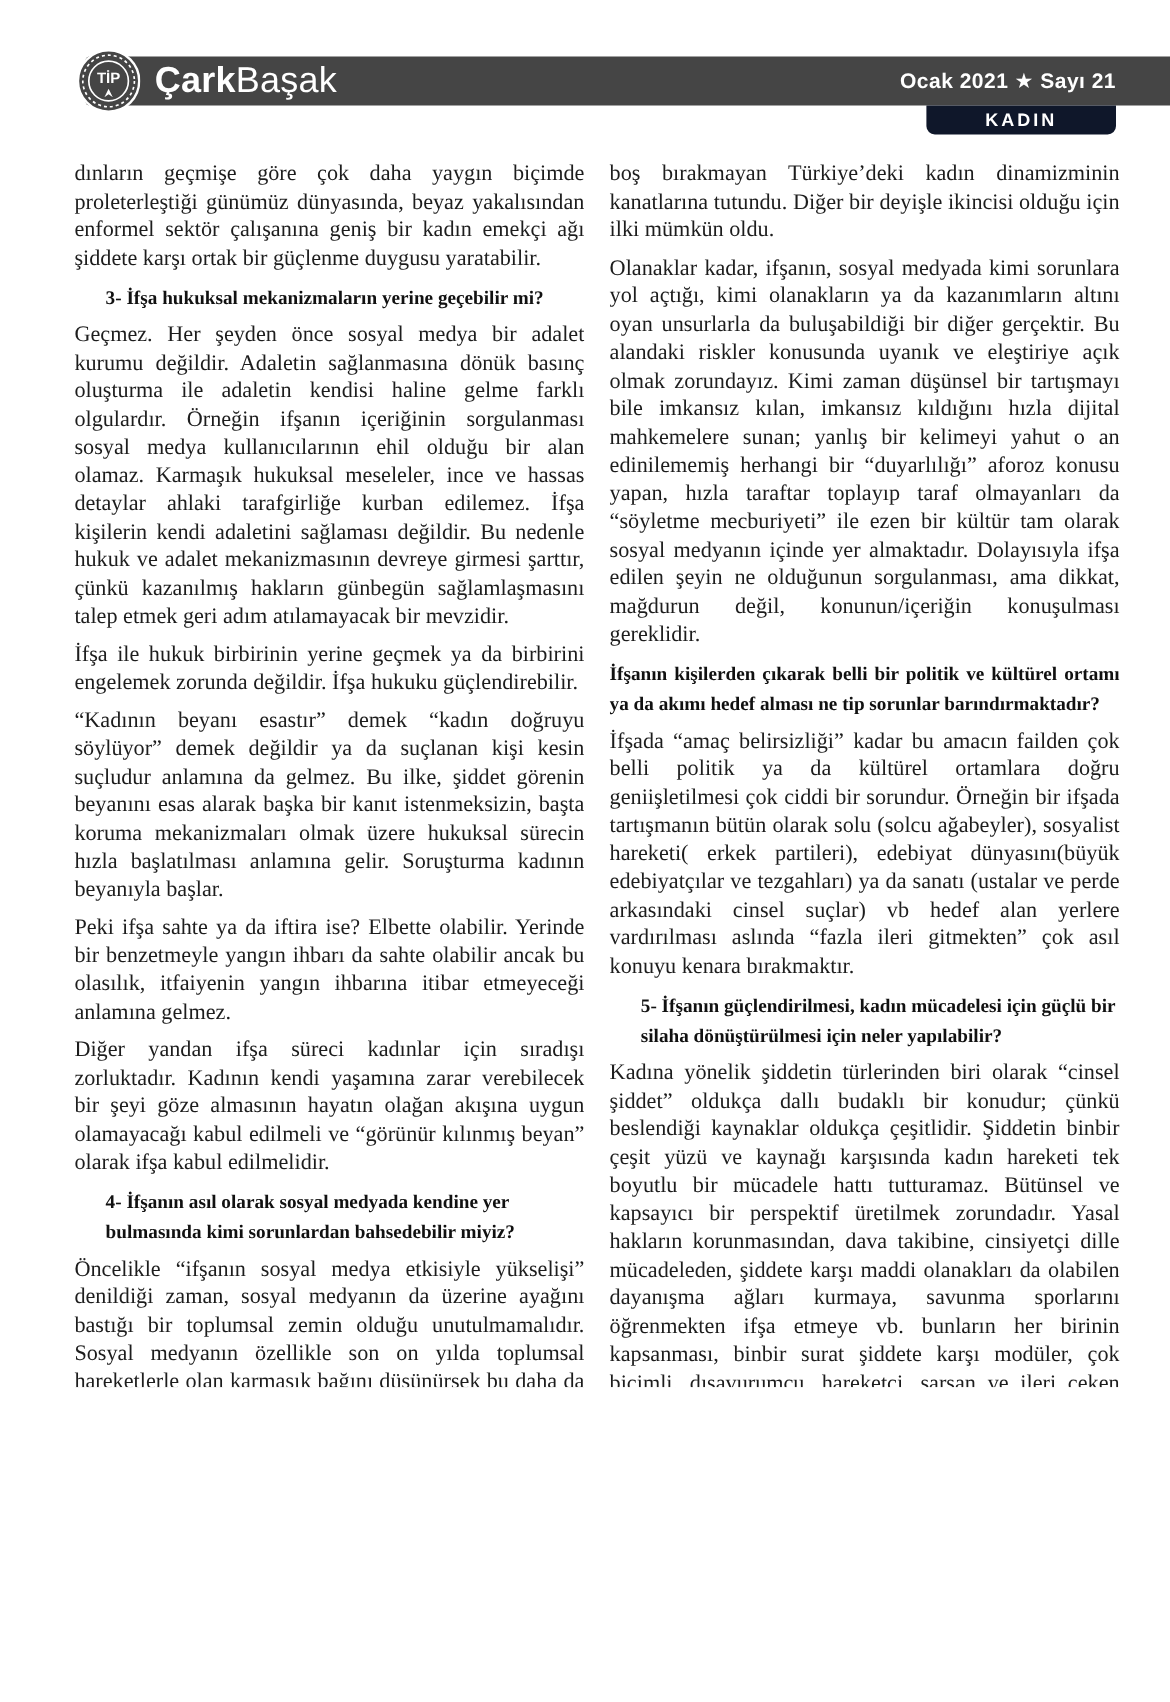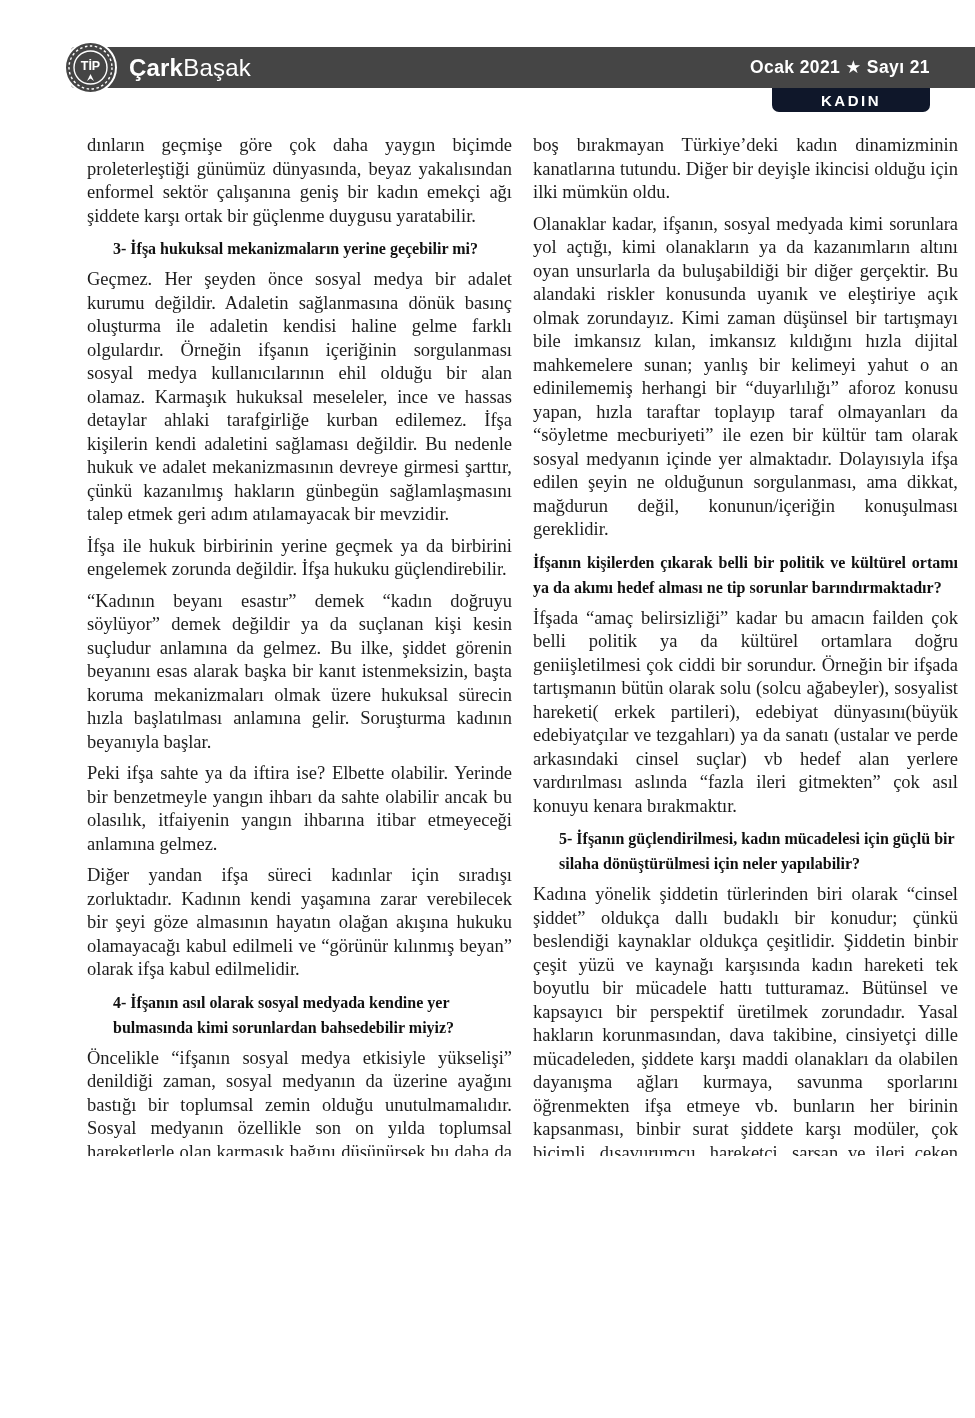--- a/index.html
+++ b/index.html
@@ -18,21 +18,21 @@
     border-radius:4px 0 0 4px;
     display:flex;align-items:center;
     color:#ffffff;
     font-family:"Liberation Sans","DejaVu Sans",sans-serif;
   }
   .logo{
     position:absolute;left:-7px;top:-6px;width:53px;height:53px;
   }
   .brand{
     margin-left:58px;
-    font-size:24px;line-height:30px;
+    font-size:30px;line-height:30px;
     letter-spacing:0.2px;
     white-space:nowrap;
   }
   .brand .b1{font-weight:800;}
   .brand .b2{font-weight:400;}
   .issue{
     margin-left:auto;margin-right:45px;
     font-size:17.5px;font-weight:700;letter-spacing:0.4px;
     white-space:nowrap;
   }
@@ -41,21 +41,21 @@
     background:#0f172a;color:#ffffff;
     border-radius:0 0 7px 7px;
     display:flex;align-items:center;justify-content:center;
     font-family:"Liberation Sans","DejaVu Sans",sans-serif;
     font-size:15px;font-weight:700;letter-spacing:2.5px;
   }
   
   .columns{
     position:absolute;left:62px;top:134px;width:871px;height:1216px;
     display:flex;gap:21px;overflow:hidden;
-    font-size:18.5px;line-height:23.5px;margin-left:25px;
+    font-size:18.5px;line-height:23.5px;
   }
   .col{width:425px;overflow:hidden;}
   .paragraph{margin:0 0 8px;text-align:justify;}
   .heading,.heading-numbered{
     font-weight:700;font-size:16px;line-height:25px;
     margin:4px 0 7px;color:#111111;
   }
   .heading{text-align:justify;}
   .heading-numbered{padding-left:26px;text-align:left;}
   
@@ -90,21 +90,21 @@
   <div class="section-badge">KADIN</div>
 
   <div class="columns">
     <div class="col" id="col-left">
         <div class="paragraph">dınların geçmişe göre çok daha yaygın biçimde proleterleştiği günümüz dünyasında, beyaz yakalısından enformel sektör çalışanına geniş bir kadın emekçi ağı şiddete karşı ortak bir güçlenme duygusu yaratabilir.</div>
         <div class="heading-numbered">3- İfşa hukuksal mekanizmaların yerine geçebilir mi?</div>
         <div class="paragraph">Geçmez. Her şeyden önce sosyal medya bir adalet kurumu değildir. Adaletin sağlanmasına dönük basınç oluşturma ile adaletin kendisi haline gelme farklı olgulardır. Örneğin ifşanın içeriğinin sorgulanması sosyal medya kullanıcılarının ehil olduğu bir alan olamaz. Karmaşık hukuksal meseleler, ince ve hassas detaylar ahlaki tarafgirliğe kurban edilemez. İfşa kişilerin kendi adaletini sağlaması değildir. Bu nedenle hukuk ve adalet mekanizmasının devreye girmesi şarttır, çünkü kazanılmış hakların günbegün sağlamlaşmasını talep etmek geri adım atılamayacak bir mevzidir.</div>
         <div class="paragraph">İfşa ile hukuk birbirinin yerine geçmek ya da birbirini engelemek zorunda değildir. İfşa hukuku güçlendirebilir.</div>
         <div class="paragraph">“Kadının beyanı esastır” demek “kadın doğruyu söylüyor” demek değildir ya da suçlanan kişi kesin suçludur anlamına da gelmez. Bu ilke, şiddet görenin beyanını esas alarak başka bir kanıt istenmeksizin, başta koruma mekanizmaları olmak üzere hukuksal sürecin hızla başlatılması anlamına gelir. Soruşturma kadının beyanıyla başlar.</div>
         <div class="paragraph">Peki ifşa sahte ya da iftira ise? Elbette olabilir. Yerinde bir benzetmeyle yangın ihbarı da sahte olabilir ancak bu olasılık, itfaiyenin yangın ihbarına itibar etmeyeceği anlamına gelmez.</div>
-        <div class="paragraph">Diğer yandan ifşa süreci kadınlar için sıradışı zorluktadır. Kadının kendi yaşamına zarar verebilecek bir şeyi göze almasının hayatın olağan akışına hukuku olamayacağı kabul edilmeli ve “görünür kılınmış beyan” olarak ifşa kabul edilmelidir.</div>
+        <div class="paragraph">Diğer yandan ifşa süreci kadınlar için sıradışı zorluktadır. Kadının kendi yaşamına zarar verebilecek bir şeyi göze almasının hayatın olağan akışına uygun olamayacağı kabul edilmeli ve “görünür kılınmış beyan” olarak ifşa kabul edilmelidir.</div>
         <div class="heading-numbered">4- İfşanın asıl olarak sosyal medyada kendine yer bulmasında kimi sorunlardan bahsedebilir miyiz?</div>
         <div class="paragraph">Öncelikle “ifşanın sosyal medya etkisiyle yükselişi” denildiği zaman, sosyal medyanın da üzerine ayağını bastığı bir toplumsal zemin olduğu unutulmamalıdır. Sosyal medyanın özellikle son on yılda toplumsal hareketlerle olan karmaşık bağını düşünürsek bu daha da geçerlidir. Zira “uykuların kaçsın” etiketiyle sosyal medyada büyüyen “ifşa hareketi”, yıllardır meydanı</div>
       </div>
     <div class="col" id="col-right">
         <div class="paragraph">boş bırakmayan Türkiye’deki kadın dinamizminin kanatlarına tutundu. Diğer bir deyişle ikincisi olduğu için ilki mümkün oldu.</div>
         <div class="paragraph">Olanaklar kadar, ifşanın, sosyal medyada kimi sorunlara yol açtığı, kimi olanakların ya da kazanımların altını oyan unsurlarla da buluşabildiği bir diğer gerçektir. Bu alandaki riskler konusunda uyanık ve eleştiriye açık olmak zorundayız. Kimi zaman düşünsel bir tartışmayı bile imkansız kılan, imkansız kıldığını hızla dijital mahkemelere sunan; yanlış bir kelimeyi yahut o an edinilememiş herhangi bir “duyarlılığı” aforoz konusu yapan, hızla taraftar toplayıp taraf olmayanları da “söyletme mecburiyeti” ile ezen bir kültür tam olarak sosyal medyanın içinde yer almaktadır. Dolayısıyla ifşa edilen şeyin ne olduğunun sorgulanması, ama dikkat, mağdurun değil, konunun/içeriğin konuşulması gereklidir.</div>
         <div class="heading">İfşanın kişilerden çıkarak belli bir politik ve kültürel ortamı ya da akımı hedef alması ne tip sorunlar barındırmaktadır?</div>
         <div class="paragraph">İfşada “amaç belirsizliği” kadar bu amacın failden çok belli politik ya da kültürel ortamlara doğru geniişletilmesi çok ciddi bir sorundur. Örneğin bir ifşada tartışmanın bütün olarak solu (solcu ağabeyler), sosyalist hareketi( erkek partileri), edebiyat dünyasını(büyük edebiyatçılar ve tezgahları) ya da sanatı (ustalar ve perde arkasındaki cinsel suçlar) vb hedef alan yerlere vardırılması aslında “fazla ileri gitmekten” çok asıl konuyu kenara bırakmaktır.</div>
         <div class="heading-numbered">5- İfşanın güçlendirilmesi, kadın mücadelesi için güçlü bir silaha dönüştürülmesi için neler yapılabilir?</div>
         <div class="paragraph">Kadına yönelik şiddetin türlerinden biri olarak “cinsel şiddet” oldukça dallı budaklı bir konudur; çünkü beslendiği kaynaklar oldukça çeşitlidir. Şiddetin binbir çeşit yüzü ve kaynağı karşısında kadın hareketi tek boyutlu bir mücadele hattı tutturamaz. Bütünsel ve kapsayıcı bir perspektif üretilmek zorundadır. Yasal hakların korunmasından, dava takibine, cinsiyetçi dille mücadeleden, şiddete karşı maddi olanakları da olabilen dayanışma ağları kurmaya, savunma sporlarını öğrenmekten ifşa etmeye vb. bunların her birinin kapsanması, binbir surat şiddete karşı modüler, çok biçimli, dışavurumcu, hareketçi, sarsan ve ileri çeken araçların geliştirilmesi gereklidir. Örgütlenme, dayanışma ve araç zenginliği kadın mücadelesinin olmazsa olmazıdır.</div>

